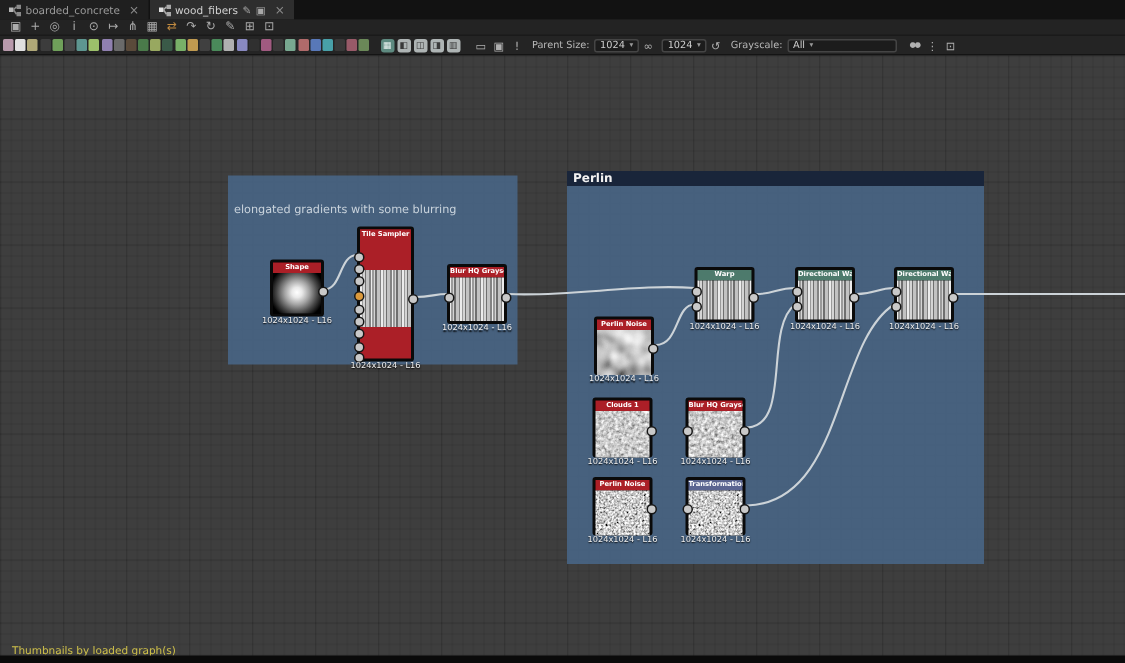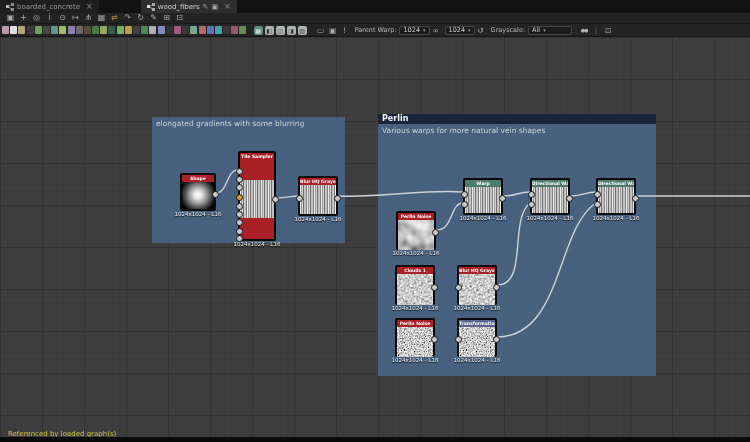--- a/index.html
+++ b/index.html
@@ -1,21 +1,21 @@
 <!DOCTYPE html>
 <html><head>
 <meta charset="utf-8">
 <style>
   html,body{margin:0;padding:0;background:#0a0a0a;}
   *{box-sizing:border-box;}
   body{font-family:"DejaVu Sans","Liberation Sans",sans-serif;}
   #app{position:relative;width:750px;height:442px;overflow:hidden;background:#1b1b1b;}
 
   
-  .tabbar{position:absolute;left:0;top:0;width:750px;height:13px;background:#121212;display:flex;align-items:stretch;gap:41px;}
+  .tabbar{position:absolute;left:0;top:0;width:750px;height:13px;background:#121212;display:flex;align-items:stretch;}
   .tab{display:flex;align-items:center;gap:3px;padding:0 6px;font-size:7px;color:#9a9a9a;background:#1f1f1f;margin-right:1px;cursor:default;}
   .tab.active{background:#2e2e2e;color:#d2d2d2;justify-content:space-between;}
   .tab .gicon svg{display:block;}
   .tab .tclose{font-size:8px;color:#8a8a8a;margin-left:3px;}
   .tab .tmini{font-size:7px;color:#a8a8a8;}
 
   
   .tb1{position:absolute;left:0;top:13px;width:750px;height:11px;background:#232323;display:flex;align-items:center;padding-left:4px;border-bottom:1px solid #1a1a1a;}
   .tb1 .ic{width:13px;text-align:center;font-size:8px;line-height:10px;color:#ababab;}
   .tb1 .ic.amber{color:#c08a40;}
@@ -33,21 +33,21 @@
   .canvas{position:absolute;left:0;top:37px;width:750px;height:405px;background-color:#3e3e3e;
     background-image:
       linear-gradient(rgba(0,0,0,.10) 1px,transparent 1px),
       linear-gradient(90deg,rgba(0,0,0,.10) 1px,transparent 1px),
       linear-gradient(rgba(0,0,0,.05) 1px,transparent 1px),
       linear-gradient(90deg,rgba(0,0,0,.05) 1px,transparent 1px);
     background-size:42px 42px,42px 42px,7px 7px,7px 7px;}
 
   .frame{position:absolute;z-index:1;background:rgba(72,101,133,0.90);}
   .fhdr{height:10px;background:rgba(22,33,52,0.92);color:#f2f2f2;font-size:8px;font-weight:bold;line-height:10px;padding:0 4px;}
-  .fsub{color:#c9d3dc;font-size:7.5px;padding:2px 4px;}
+  .fsub{color:#c9d3dc;font-size:7.5px;padding:18px 4px;}
 
   .wires{position:absolute;left:0;top:0;width:750px;height:405px;z-index:2;pointer-events:none;}
 
   .node{position:absolute;z-index:3;background:#000;border:2px solid #0a0a0a;border-radius:2px;}
   .nhdr{height:7px;font-size:4.5px;font-weight:bold;color:#fff;text-align:center;line-height:7px;white-space:nowrap;overflow:hidden;}
   .hdr-red{background:#ab1f27;}
   .hdr-teal{background:#4d7a6c;}
   .hdr-blue{background:#5a6490;}
   .body-red{background:#ab1f27;}
   .thumb{position:absolute;left:0;right:0;top:7px;bottom:0;display:block;width:100%;height:auto;}
@@ -152,50 +152,49 @@
     <span class="sep"></span>
     <span class="gbox teal">▦</span>
     <span class="gbox">◧</span>
     <span class="gbox">◫</span>
     <span class="gbox">◨</span>
     <span class="gbox">▥</span>
     <span class="sep"></span>
     <span class="tbic">▭</span>
     <span class="tbic">▣</span>
     <span class="tbic">!</span>
-    <span class="ddl">Parent Warp:</span>
+    <span class="ddl">Parent Size:</span>
     <span class="dd">
         <span>1024</span>
         <span class="caret">▾</span>
       </span>
     <span class="tbic">∞</span>
     <span class="dd">
         <span>1024</span>
         <span class="caret">▾</span>
       </span>
     <span class="tbic">↺</span>
     <span class="ddl">Grayscale:</span>
-    <span class="dd" style="width:44px;justify-content:flex-start;">
+    <span class="dd" style="width:73px;justify-content:flex-start;">
         <span>All</span>
         <span class="caret">▾</span>
       </span>
     <span class="sep"></span>
     <span class="tbic" style="letter-spacing:-1px;font-size:5px;">●●</span>
     <span class="tbic">⋮</span>
     <span class="tbic">⊡</span>
   </div>
 
   <div class="canvas">
 
     <div class="frame" style="left:152px;top:80px;width:193px;height:126px;">
       <div class="fsub">elongated gradients with some blurring</div>
     </div>
     <div class="frame" style="left:378px;top:77px;width:278px;height:262px;">
       <div class="fhdr">Perlin</div>
-      <div class="fsub">Various warps for more natural vein shapes</div>
     </div>
 
     <svg class="wires">
       <g fill="none" stroke="#ccd3d8" stroke-width="1.4">
         <path d="M216,156 C228,156 226,133 238,133"></path>
         <path d="M277,161 C287,161 290,159 298,159"></path>
         <path d="M339,159 C380,161 425,152 463,155"></path>
         <path d="M437,193 C453,193 450,166 463,166"></path>
         <path d="M504,159 C516,159 518,155 530,155"></path>
         <path d="M498,248 C528,247 509,182 530,166"></path>
@@ -350,17 +349,17 @@
     <div class="node" style="left:457px;top:281px;width:40px;height:39px;">
       <div class="nhdr hdr-blue">Transformation 2D</div>
       <svg class="thumb" style="height:30px;">
           <rect width="100%" height="100%" fill="#aaa" filter="url(#nz-coarse)"></rect>
         </svg>
       <span class="dot in" style="top:16px;"></span>
       <span class="dot out" style="top:16px;"></span>
       <span class="nlabel">1024x1024 - L16</span>
     </div>
 
-    <div class="status">Referenced by loaded graph(s)</div>
+    <div class="status">Thumbnails by loaded graph(s)</div>
     <div class="bottombar"></div>
   </div>
 
 </div>
 
 </body></html>

